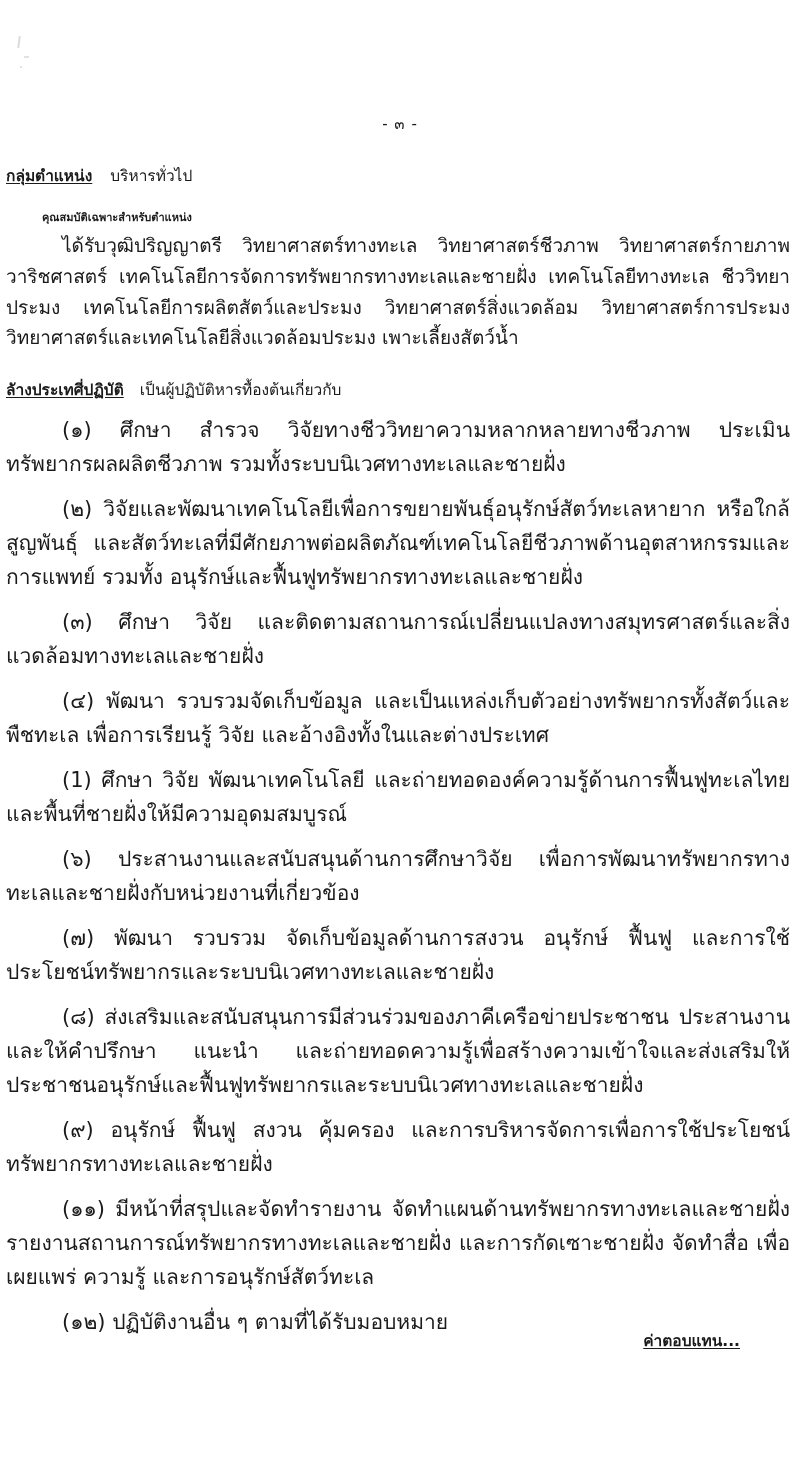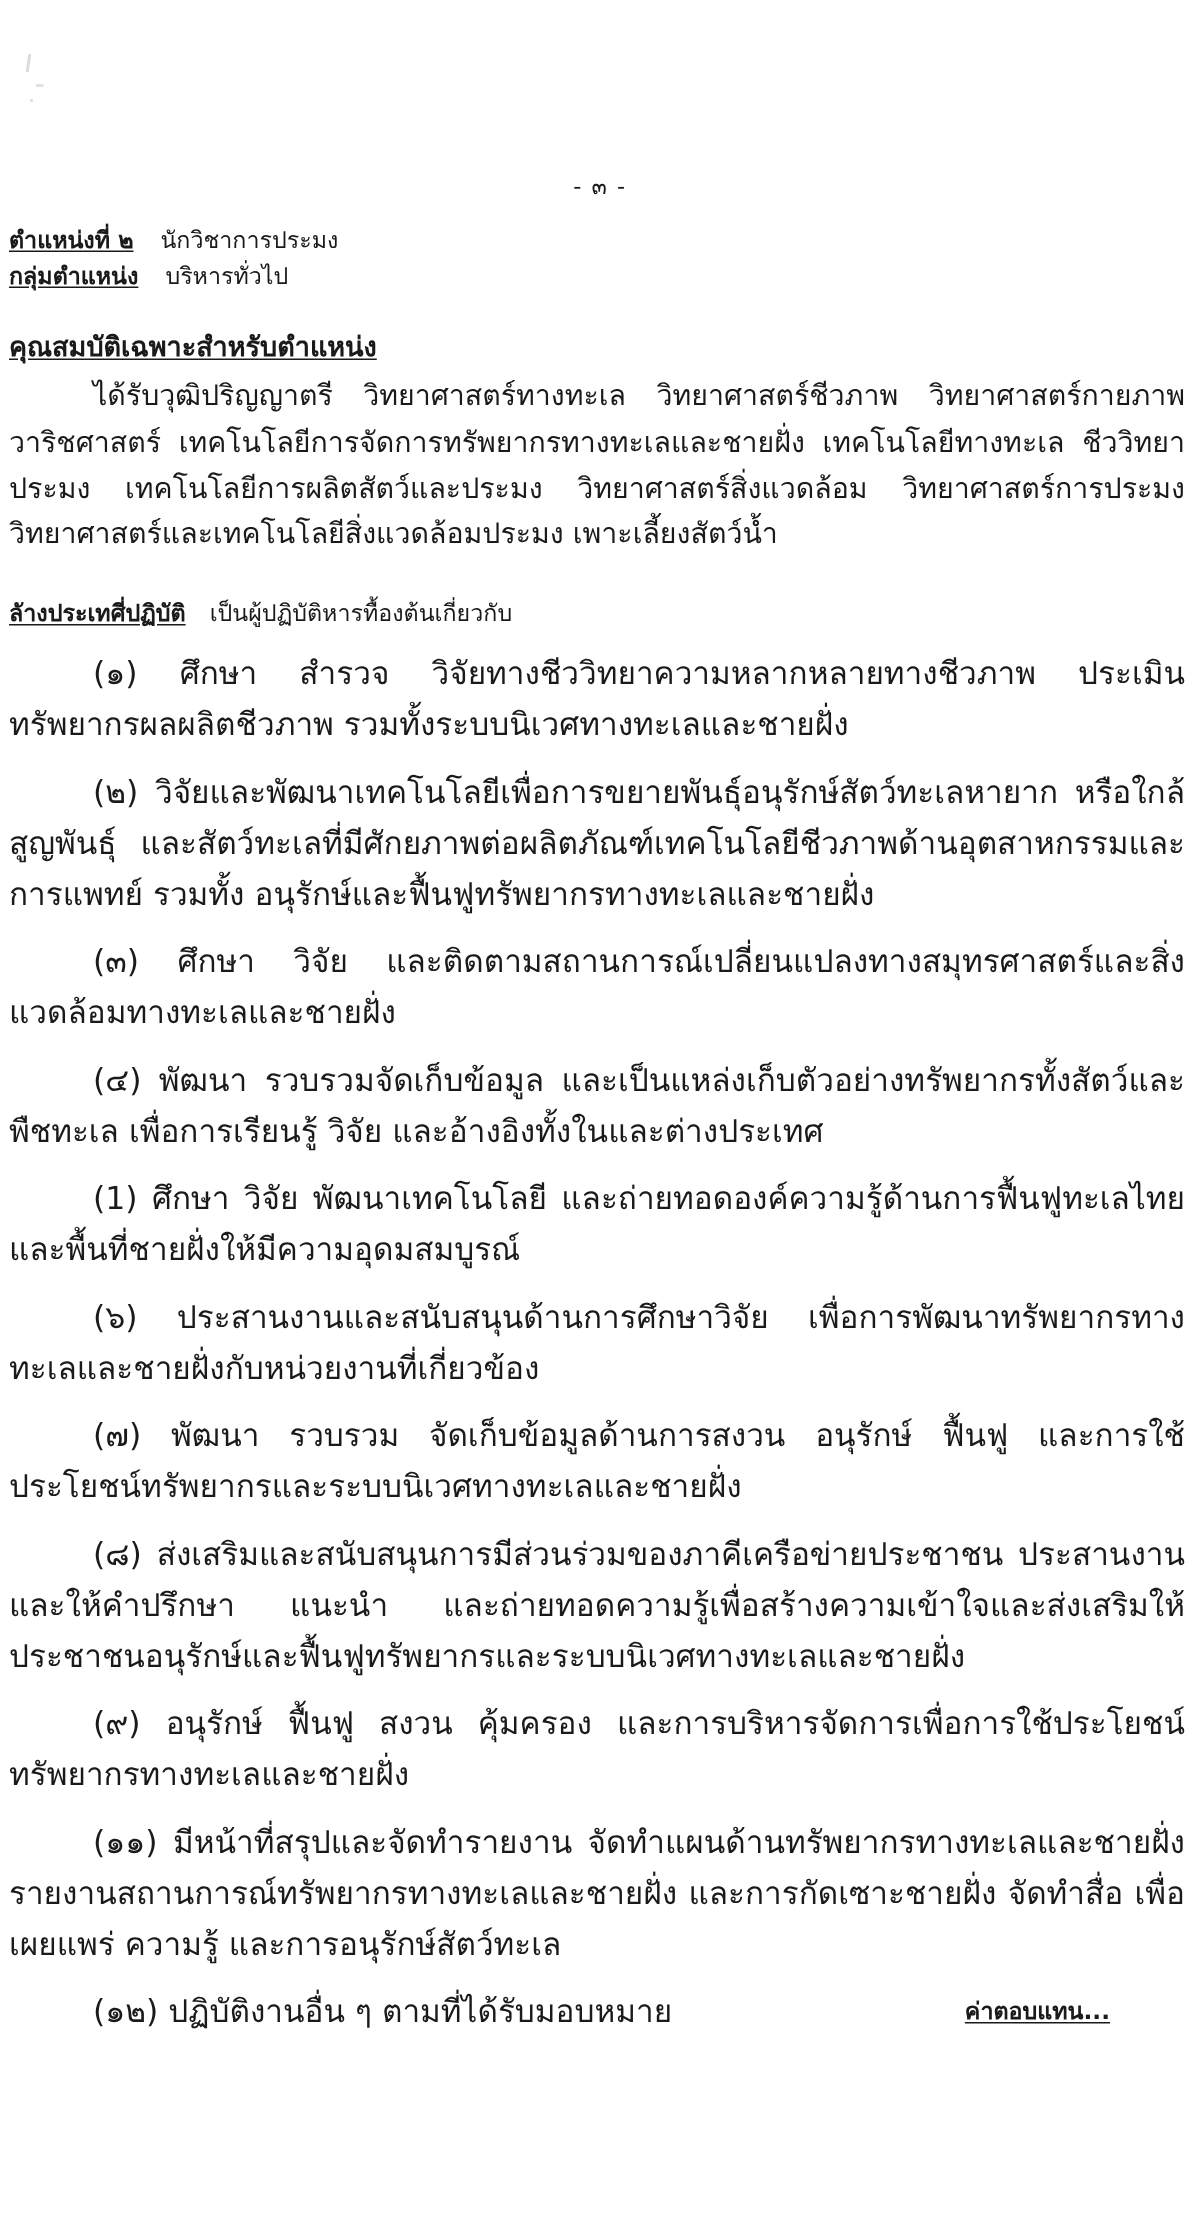--- a/index.html
+++ b/index.html
@@ -58,28 +58,28 @@
     font-weight: bold;
     text-decoration: underline;
     text-underline-offset: 2px;
     white-space: nowrap;
   }
   .row .value {
     margin-left: 18px;
     white-space: nowrap;
   }
   .row-pos { margin-top: 0; }
-  .row-group { margin-top: 0; text-align: center; }
+  .row-group { margin-top: 16px; text-align: center; }
 
   .heading {
     font-weight: bold;
-    text-decoration: underline;
     text-underline-offset: 2px;
-    font-size: 18px;
+    font-size: 11px;
     margin-top: 20px;
+    margin-left: 36px;
   }
 
   .para {
     font-size: 19px;
     line-height: 1.62;
     margin-top: 2px;
     text-align: justify;
     text-justify: inter-word;
   }
   .para.indent {
@@ -134,24 +134,20 @@
 <div class="page">
 
   <div class="scan-mark mark-a"></div>
   <div class="scan-mark mark-b"></div>
   <div class="scan-mark mark-c"></div>
 
   <div class="page-number">- ๓ -</div>
 
   <div class="content">
 
-    <div class="row row-pos">
-      <span class="label">ตำแหน่งที่ ๒</span>
-      <span class="value">นักวิชาการประมง</span>
-    </div>
 
     <div class="row row-group">
       <span class="label">กลุ่มตำแหน่ง</span>
       <span class="value">บริหารทั่วไป</span>
     </div>
 
     <div class="heading">คุณสมบัติเฉพาะสำหรับตำแหน่ง</div>
     <div class="para indent block-qual">ได้รับวุฒิปริญญาตรี วิทยาศาสตร์ทางทะเล วิทยาศาสตร์ชีวภาพ วิทยาศาสตร์กายภาพ วาริชศาสตร์ เทคโนโลยีการจัดการทรัพยากรทางทะเลและชายฝั่ง เทคโนโลยีทางทะเล ชีววิทยาประมง เทคโนโลยีการผลิตสัตว์และประมง วิทยาศาสตร์สิ่งแวดล้อม วิทยาศาสตร์การประมง วิทยาศาสตร์และเทคโนโลยีสิ่งแวดล้อมประมง เพาะเลี้ยงสัตว์น้ำ</div>
 
     <div class="duties-heading">

